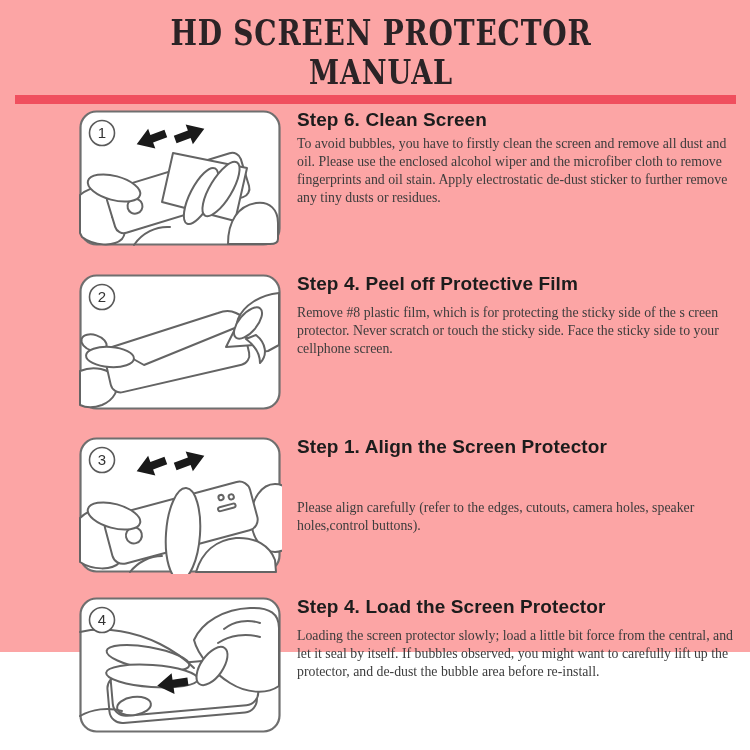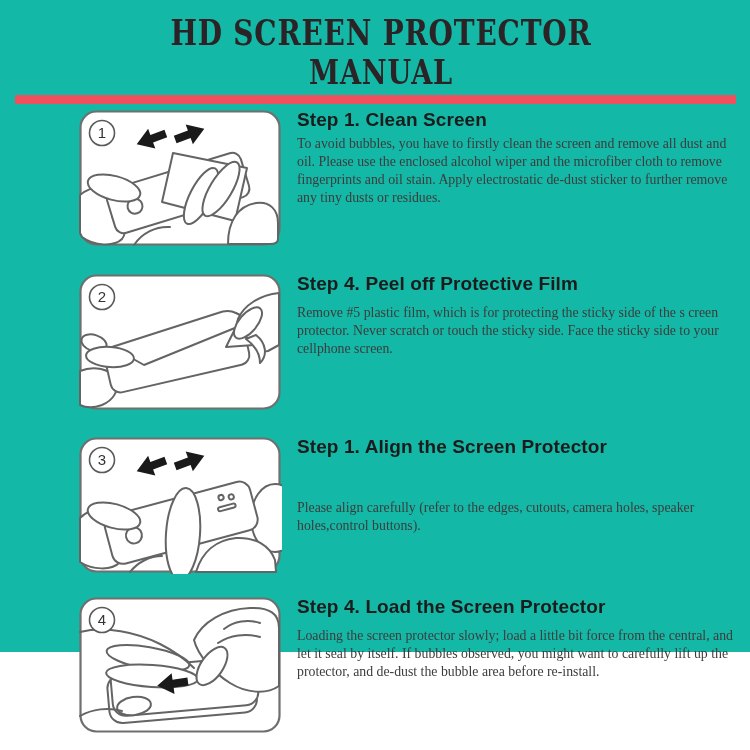--- a/index.html
+++ b/index.html
@@ -1,16 +1,16 @@
 <!DOCTYPE html>
 <html><head>
 <meta charset="utf-8">
 <style>
   html,body{margin:0;padding:0;background:#fff;width:750px;height:750px;overflow:hidden;}
-  #page{position:relative;width:750px;height:652px;background:#14b8a6;font-family:"Liberation Sans",sans-serif;}
+  #page{position:relative;width:750px;height:652px;background:#fca5a5;font-family:"Liberation Sans",sans-serif;}
 
   
   .header{position:absolute;top:12px;left:0;width:750px;text-align:center;padding-left:0;}
   .title-line{display:block;font-family:"DejaVu Serif",serif;font-weight:bold;transform:scaleX(.8);transform-origin:54% center;letter-spacing:1px;}
   .title-line1{font-size:35px;line-height:42px;}
   .title-line2{font-size:34px;line-height:37px;}
   .divider{position:absolute;top:95px;left:15px;width:721px;height:9px;}
 
   
   .step{position:absolute;left:0;width:750px;}
@@ -64,21 +64,21 @@
         </g>
         <path class="arrow" transform="translate(88,25) rotate(160)" d="M0,-3.5 L15,-3.5 L15,-10 L31,0.5 L15,11 L15,4.5 L0,4.5 Z"></path>
         <path class="arrow" transform="translate(97,30) rotate(-20)" d="M0,-3.5 L15,-3.5 L15,-10 L31,0.5 L15,11 L15,4.5 L0,4.5 Z"></path>
         <g>
           <circle class="badge-circle" cx="24" cy="24" r="12.5"></circle>
           <text class="badge-num" x="24" y="29" text-anchor="middle">1</text>
         </g>
       </svg>
     </figure>
     <div class="step-content">
-      <h2 class="step-heading">Step 1. Clean Screen</h2>
+      <h2 class="step-heading">Step 6. Clean Screen</h2>
       <p class="step-body">To avoid bubbles, you have to firstly clean the screen and remove all dust and oil. Please use the enclosed alcohol wiper and the microfiber cloth to remove fingerprints and oil stain. Apply electrostatic de-dust sticker to further remove any tiny dusts or residues.</p>
     </div>
   </section>
 
   <section class="step step2">
     <figure class="step-figure">
       <svg viewBox="0 0 204 138" width="204" height="138">
         <rect class="frame" x="2.5" y="2.5" width="199" height="133" rx="16"></rect>
         <path class="art" d="M2,98 C16,92 32,96 38,106 C42,116 36,127 24,132 C16,135 8,135 2,132 Z"></path>
         <rect class="art" x="28" y="60" width="142" height="46" rx="10" transform="rotate(-13 99 83)"></rect>
@@ -96,21 +96,21 @@
           <ellipse class="art" cx="32" cy="84" rx="24" ry="10" transform="rotate(4 32 84)"></ellipse>
         </g>
         <g>
           <circle class="badge-circle" cx="24" cy="24" r="12.5"></circle>
           <text class="badge-num" x="24" y="29" text-anchor="middle">2</text>
         </g>
       </svg>
     </figure>
     <div class="step-content">
       <h2 class="step-heading">Step 4. Peel off Protective Film</h2>
-      <p class="step-body">Remove #5 plastic film, which is for protecting the sticky side of the s creen protector. Never scratch or touch the sticky side. Face the sticky side to your cellphone screen.</p>
+      <p class="step-body">Remove #8 plastic film, which is for protecting the sticky side of the s creen protector. Never scratch or touch the sticky side. Face the sticky side to your cellphone screen.</p>
     </div>
   </section>
 
   <section class="step step3">
     <figure class="step-figure">
       <svg viewBox="0 0 204 138" width="204" height="138">
         <rect class="frame" x="2.5" y="2.5" width="199" height="133" rx="16"></rect>
         <path class="art" d="M2,82 C12,72 28,70 36,80 C42,88 40,98 32,104 C44,108 48,118 42,126 C34,135 14,134 2,126 Z"></path>
         <ellipse class="art" cx="197" cy="82" rx="24" ry="34"></ellipse>
         <g transform="rotate(-15 102 86)">

